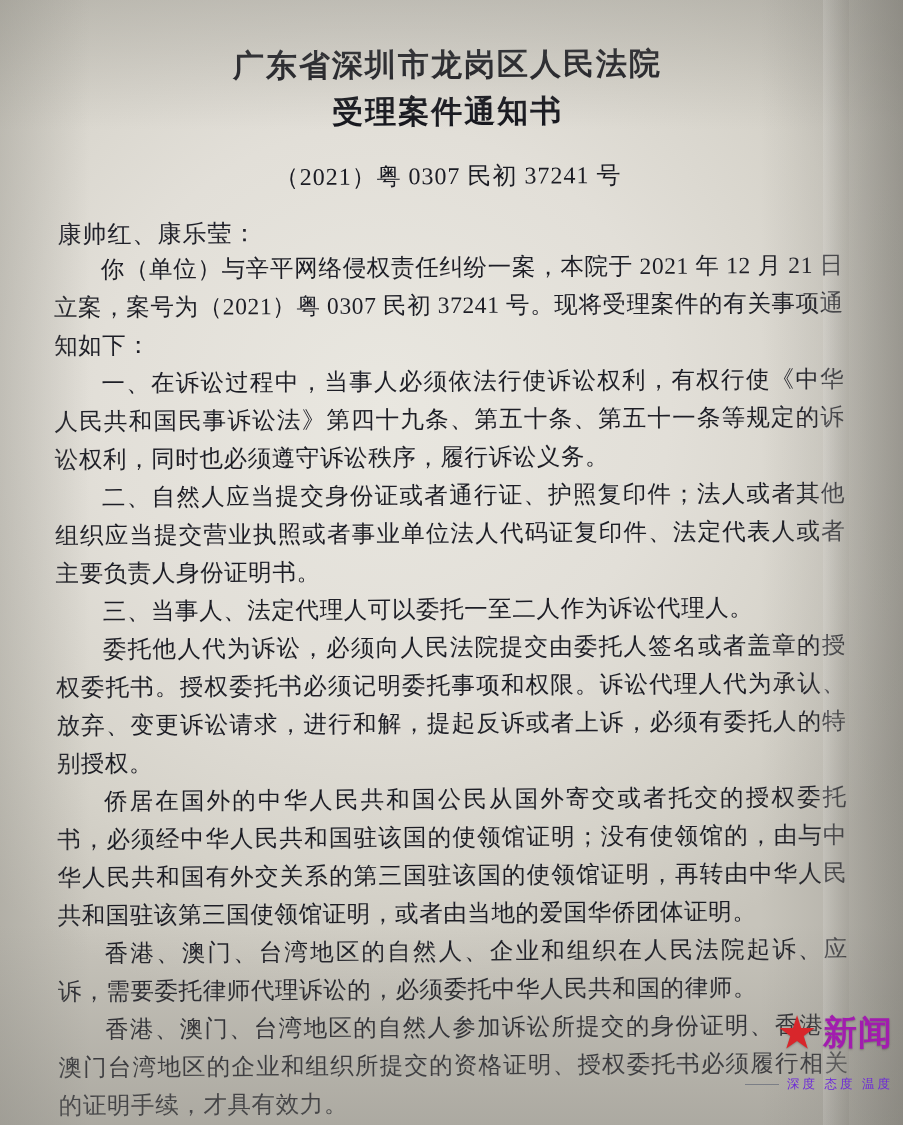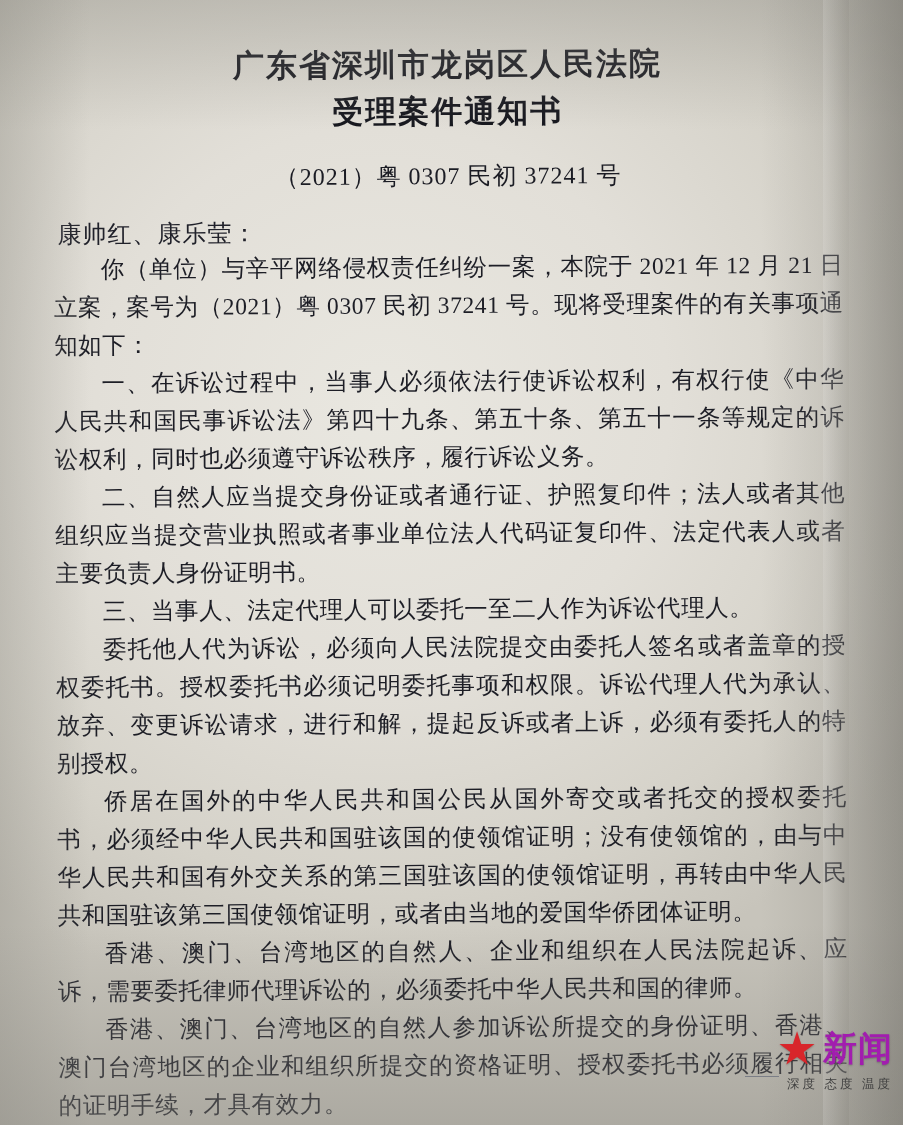--- a/index.html
+++ b/index.html
@@ -134,27 +134,27 @@
   }
   #logo .logo-text {
     color: #a21caf;
     font-size: 34px;
     font-weight: bold;
     letter-spacing: 1px;
     font-family: "Liberation Sans", sans-serif;
     text-shadow: 0 1px 2px rgba(0,0,0,0.25);
   }
   #logo .logo-sub {
-    margin-top: 4px;
-    color: #404040;
+    margin-top: 20px;
+    color: #6d28d9;
     font-size: 12.5px;
     letter-spacing: 3px;
     font-family: "Liberation Sans", sans-serif;
     display: flex;
-    align-items: flex-start;
+    align-items: center;
     justify-content: flex-end;
     gap: 8px;
   }
   #logo .rule {
     display: inline-block;
     width: 34px;
     height: 1px;
     background: #7b7e86;
   }
 </style>

